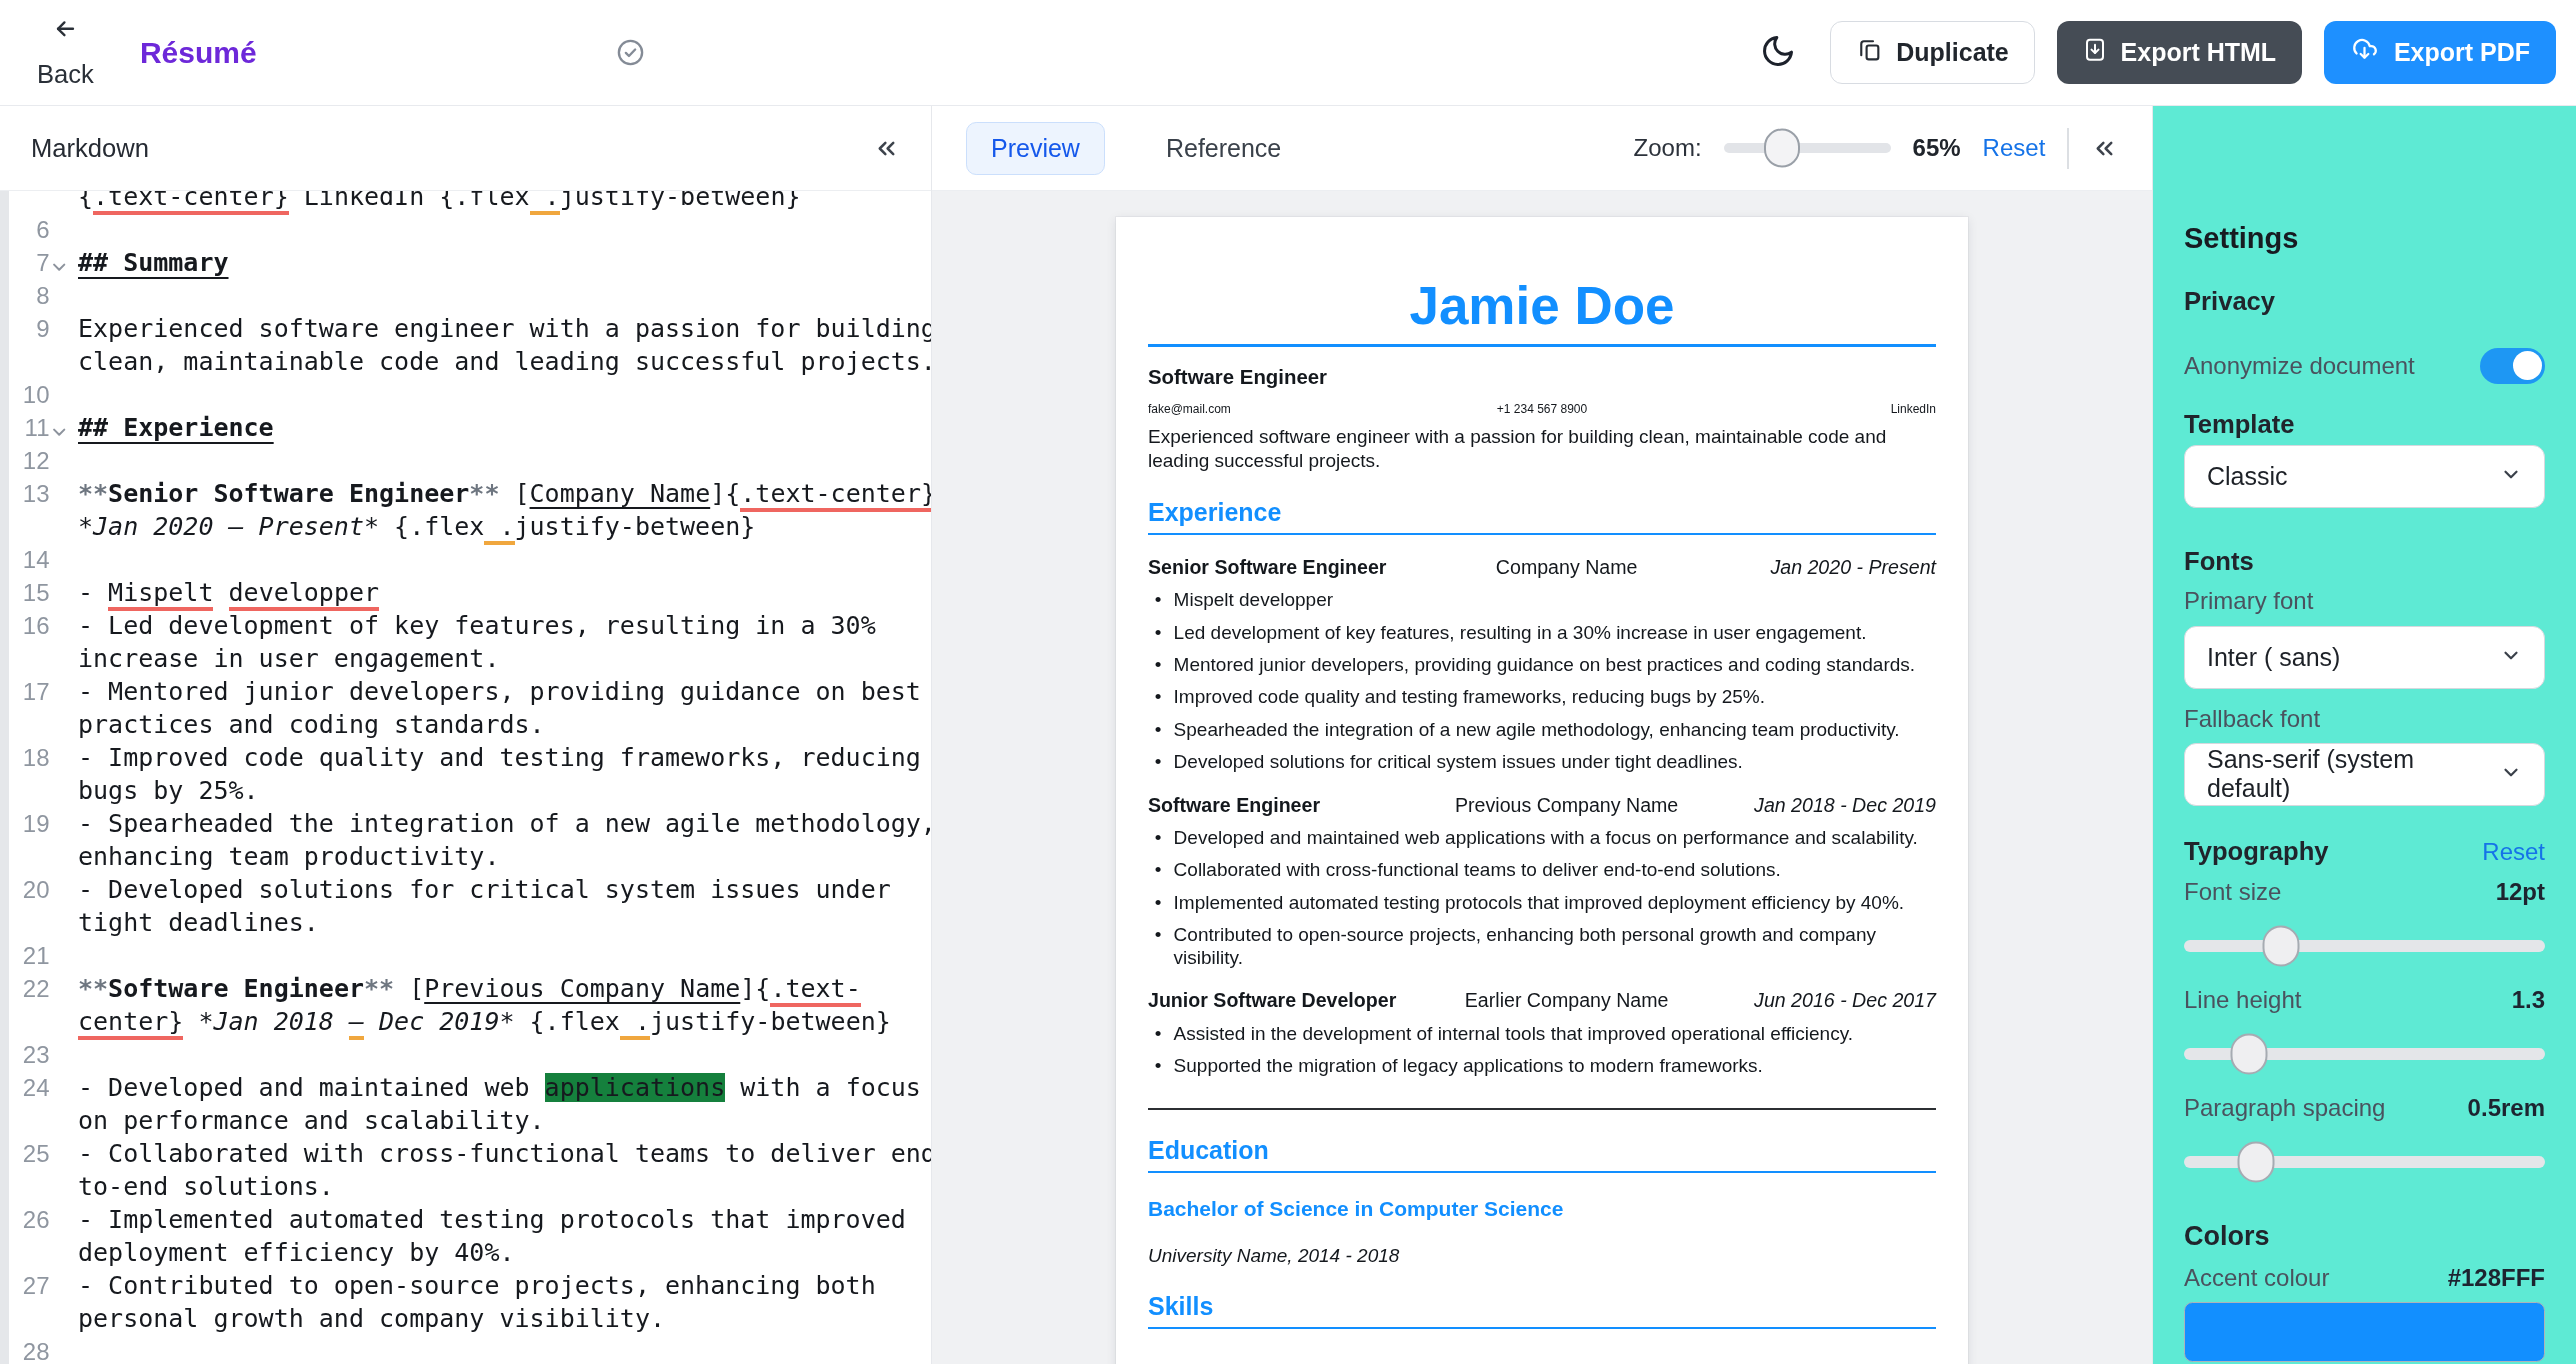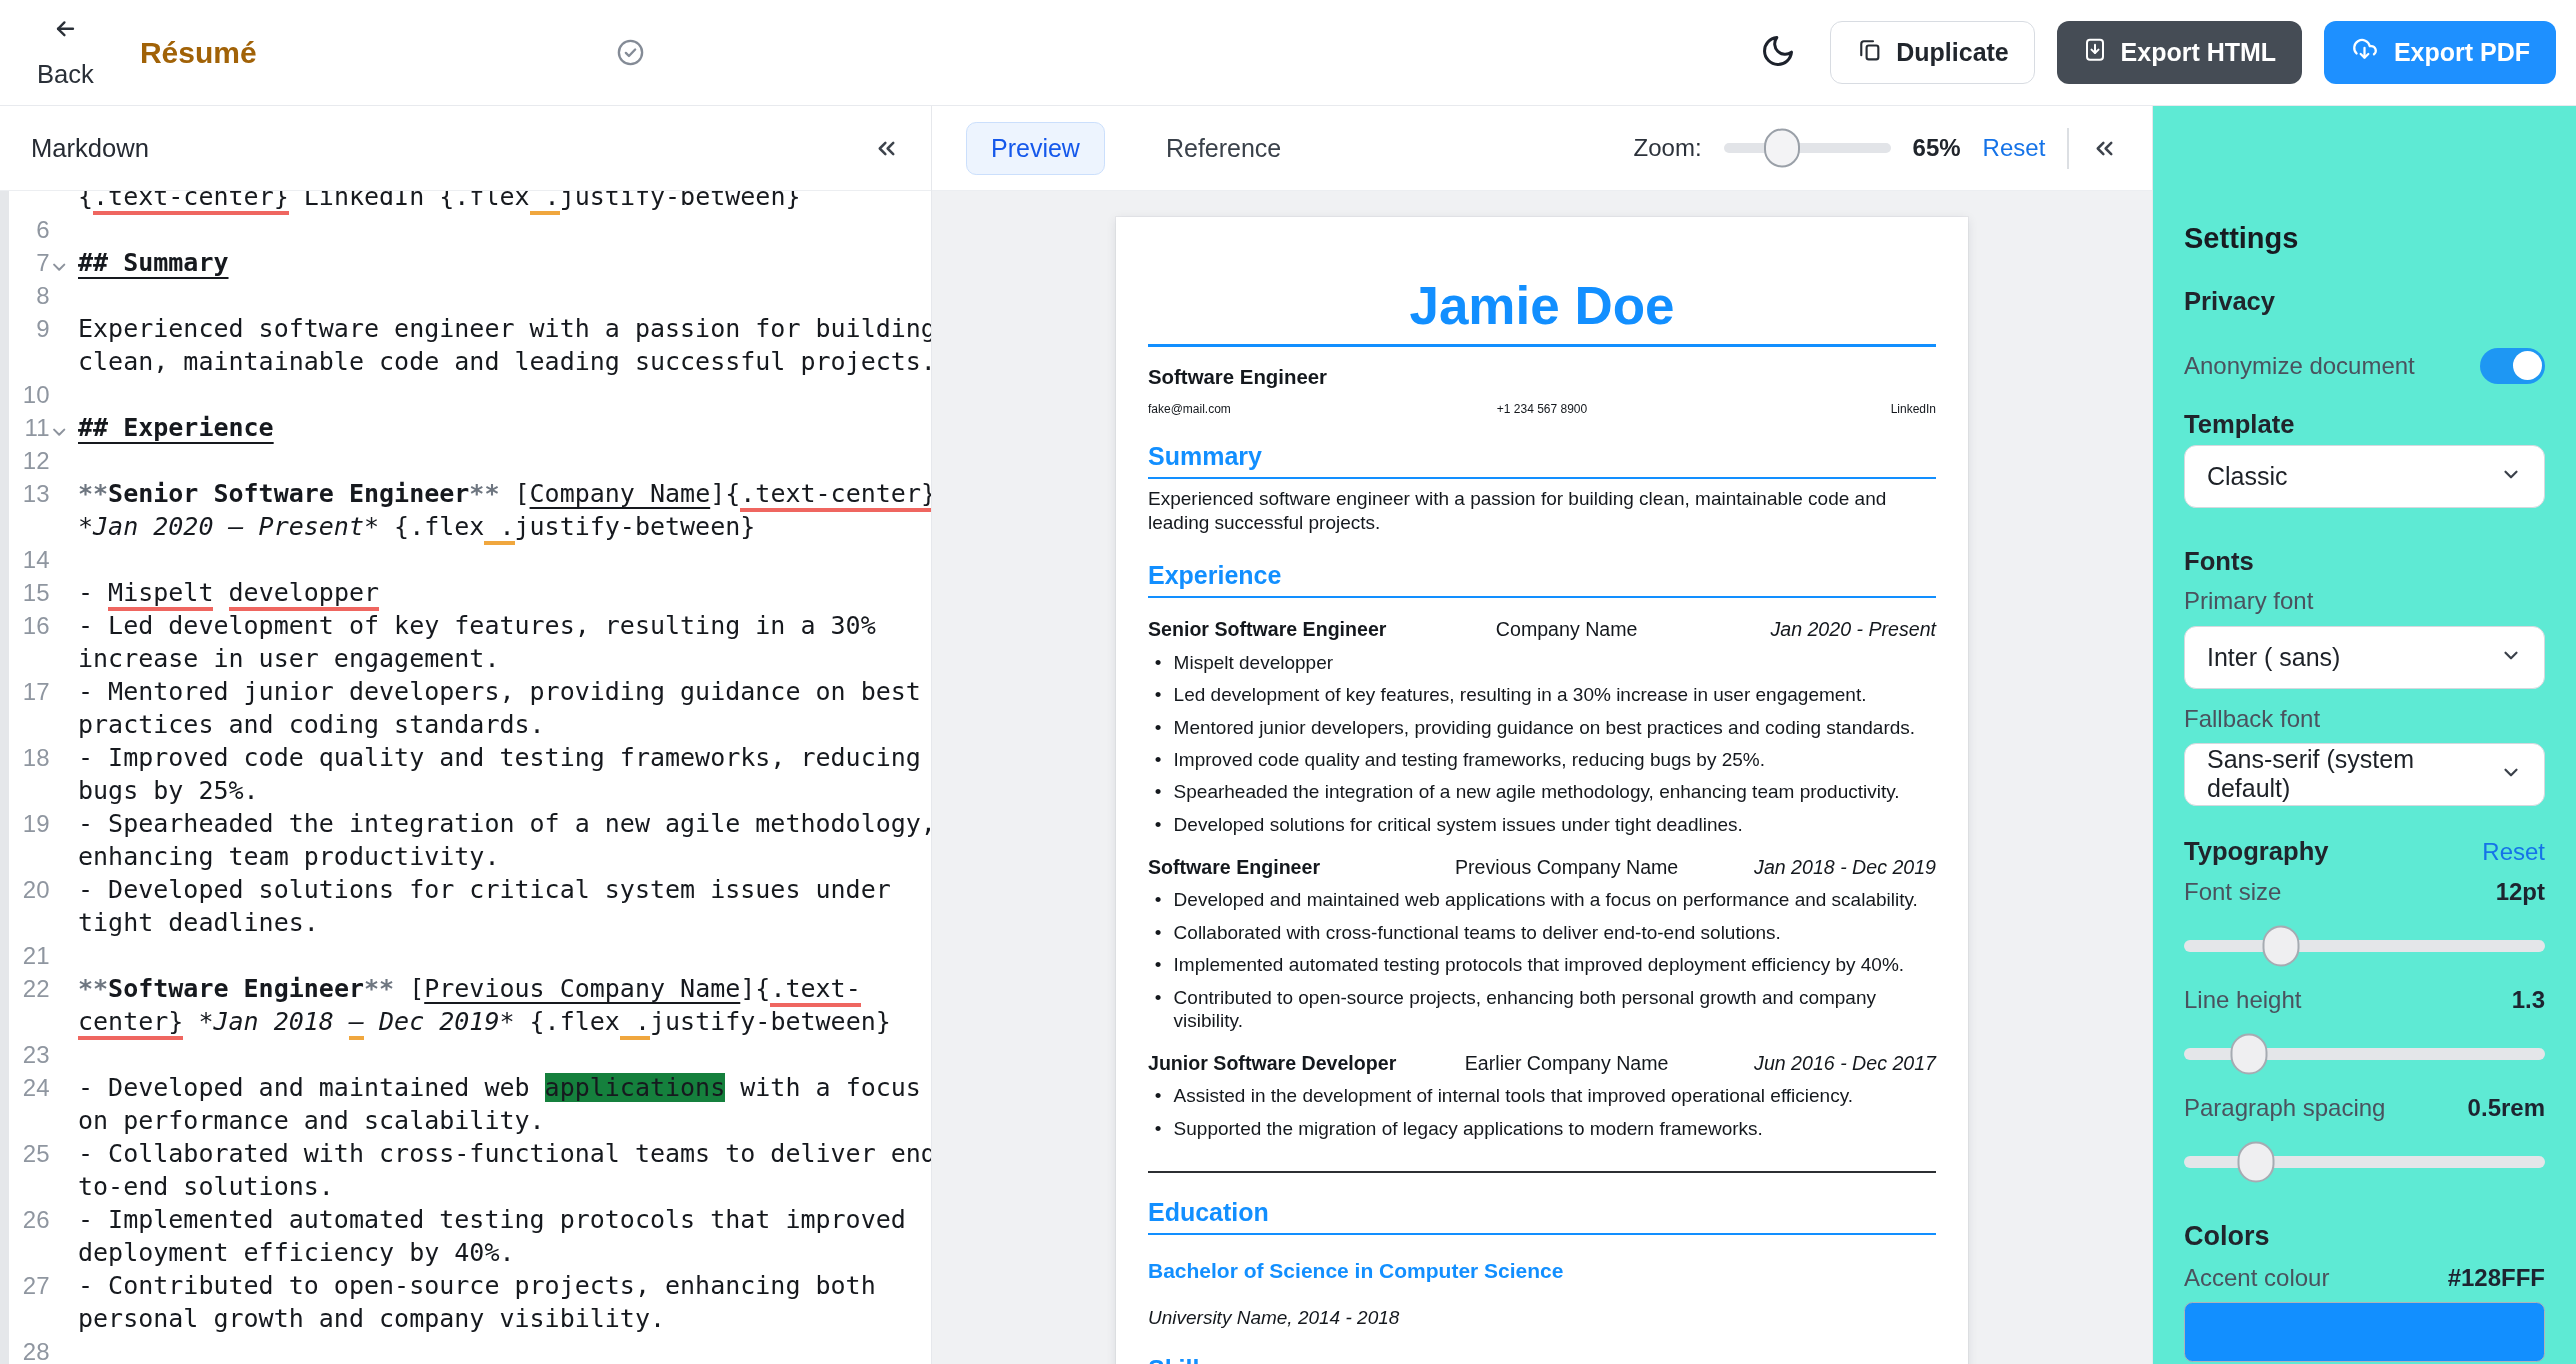--- a/index.html
+++ b/index.html
@@ -7,21 +7,21 @@
   html,body{ margin:0; padding:0; }
   body{
     width:2576px; height:1365px; overflow:hidden; background:#fff;
     font-family:"Liberation Sans", sans-serif; color:#1c2128;
     -webkit-font-smoothing:antialiased;
   }
   
   .topbar{ height:106px; display:flex; align-items:center; padding:0 20.4px 0 37px;
     border-bottom:1.7px solid #e8eaee; background:#fff; }
   .back{ display:flex; align-items:center; gap:12px; font-size:25.6px; color:#2a3038; cursor:pointer;flex-direction:column; }
-  .doc-title{ font-size:30px; font-weight:bold; color:#a16207; margin-left:46px; }
+  .doc-title{ font-size:30px; font-weight:bold; color:#6d28d9; margin-left:46px; }
   .saved{ margin-left:358px; display:flex; align-items:center; }
   .tb-right{ margin-left:auto; display:flex; align-items:center; gap:22px; }
   .moonbtn{ margin-right:12px; display:flex; align-items:center; }
   .btn{ height:63px; border-radius:12px; display:flex; align-items:center; gap:13.6px;
     padding:0 25.6px; font-size:25px; font-weight:600; cursor:pointer; }
   .btn.ghost{ border:1.7px solid #d8dce2; background:#fff; color:#21262d; }
   .btn.dark{ background:#454c55; color:#fff; }
   .btn.primary{ background:#1e90ff; color:#fff; }
   
   .main{ display:flex; height:1259px; }
@@ -252,21 +252,20 @@
     <div class="page-wrap">
       <div class="page">
         <div class="r-name">Jamie Doe</div>
         <div class="r-rule"></div>
         <div class="r-role">Software Engineer</div>
         <div class="r-contacts" id="resume-contacts">
             <span class="c-left">fake@mail.com</span>
             <span class="c-center">+1 234 567 8900</span>
             <span class="c-right">LinkedIn</span>
           </div>
-        <div class="r-sec">Summary</div>
         <div class="r-sum">Experienced software engineer with a passion for building clean, maintainable code and leading successful projects.</div>
         <div class="r-sec">Experience</div>
         <div id="resume-experience">
             <div class="entry">
               <div class="entry-head">
                 <span class="e-title">Senior Software Engineer</span>
                 <span class="e-company">Company Name</span>
                 <span class="e-dates">Jan 2020 - Present</span>
               </div>
               <ul class="bullets">

